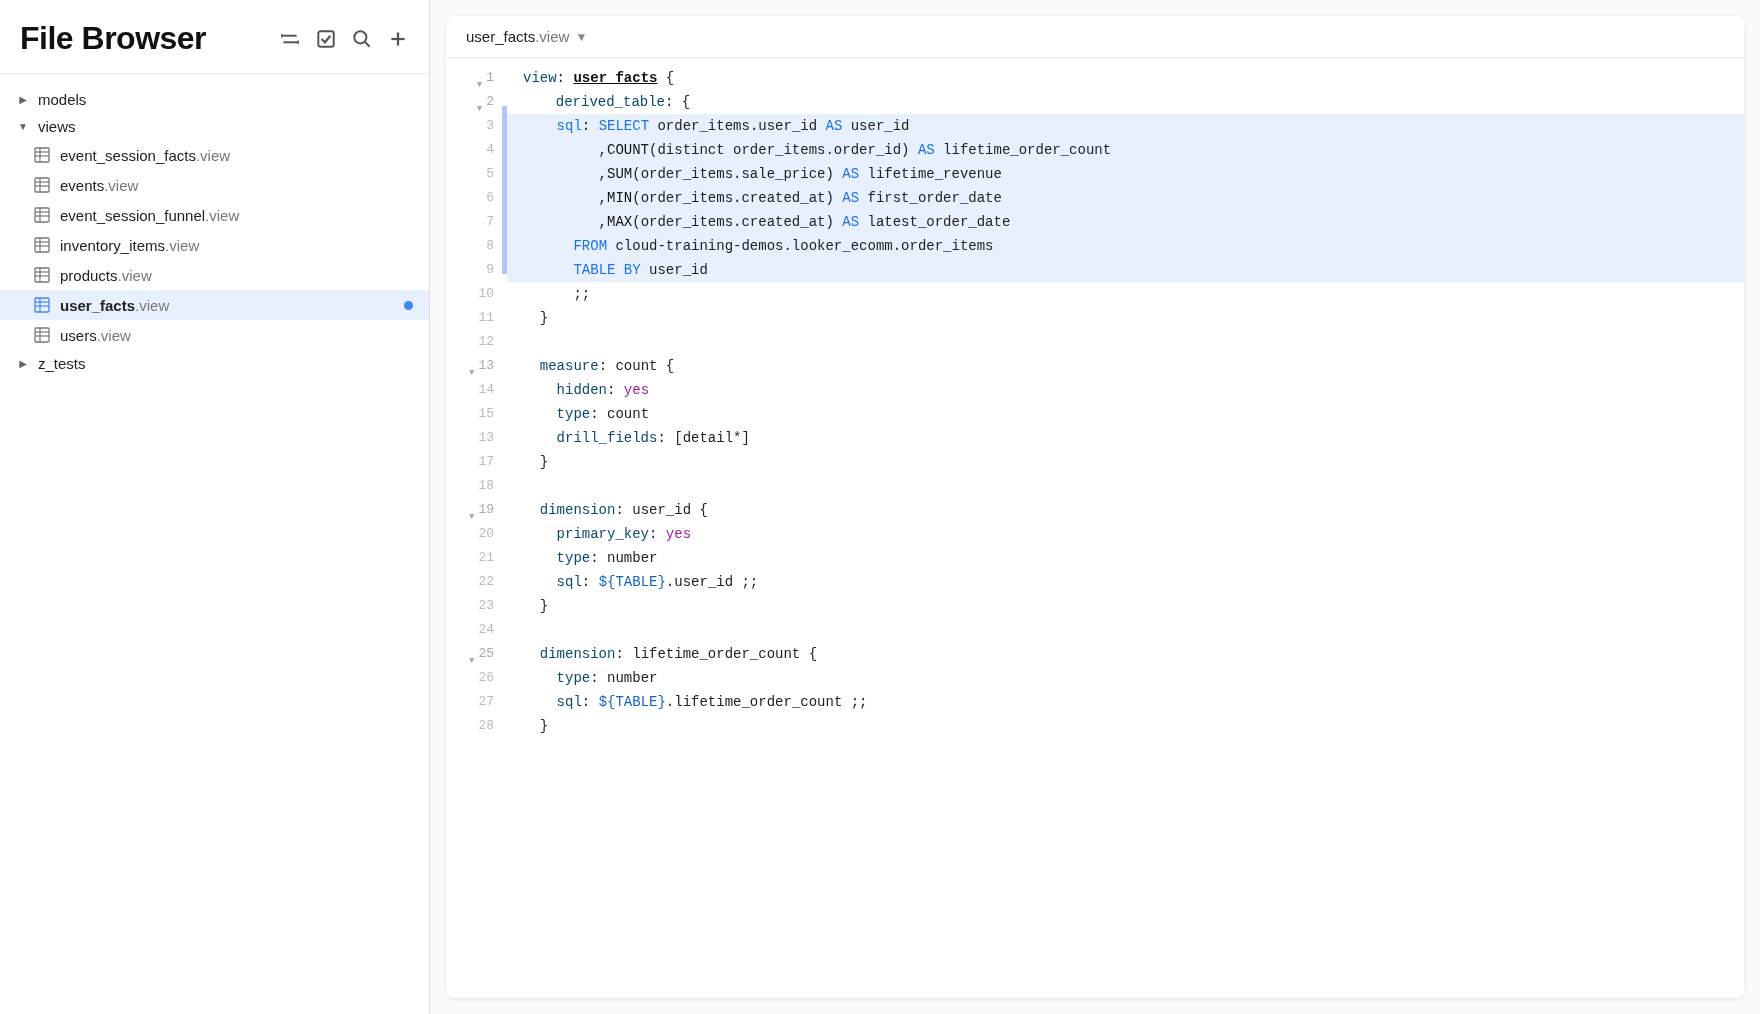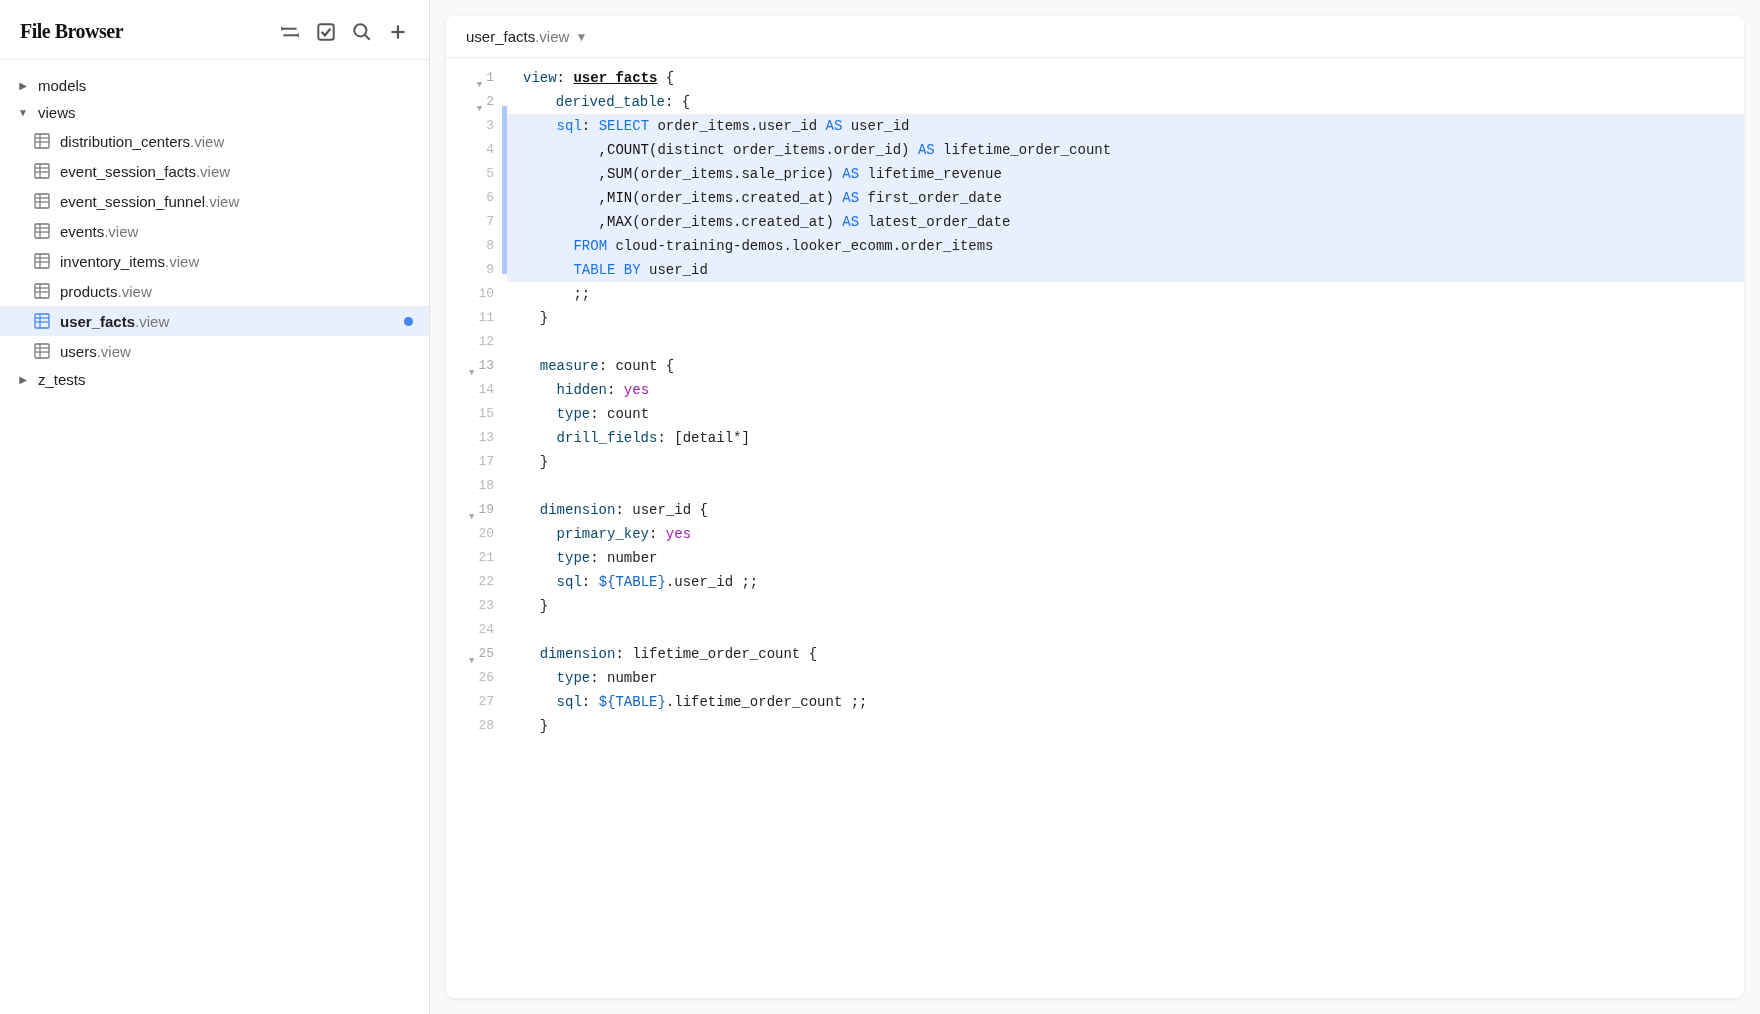--- a/index.html
+++ b/index.html
@@ -26,25 +26,24 @@
 
     .sidebar-header {
       display: flex;
       align-items: center;
       justify-content: space-between;
       padding: 20px 20px 16px 20px;
       border-bottom: 1px solid #ebebeb;
     }
 
     .sidebar-title {
-      font-size: 20px;
+      font-size: 32px;
       font-weight: 700;
       color: #111;
       letter-spacing: -0.5px;
-      font-family: Liberation Serif, serif;
     }
 
     .sidebar-actions {
       display: flex;
       gap: 14px;
       align-items: center;
     }
 
     .sidebar-actions svg {
       width: 20px;
@@ -266,66 +265,55 @@
     <div class="tree-item">
       <span class="chevron">▶</span>
       <span class="item-name">models</span>
     </div>
 
     <div class="tree-item">
       <span class="chevron">▼</span>
       <span class="item-name">views</span>
     </div>
 
+
     <div class="tree-item indent-1">
       <span class="item-icon">
         <svg width="16" height="16" viewBox="0 0 16 16" fill="none">
           <rect x="1" y="1" width="14" height="14" rx="1" stroke="#777" stroke-width="1.3" fill="none"></rect>
           <line x1="1" y1="5" x2="15" y2="5" stroke="#777" stroke-width="1.2"></line>
           <line x1="1" y1="9" x2="15" y2="9" stroke="#777" stroke-width="1.2"></line>
           <line x1="6" y1="1" x2="6" y2="15" stroke="#777" stroke-width="1.2"></line>
         </svg>
       </span>
-      <span class="item-name">distribution_centers<span class="ext">.view</span></span>
+      <span class="item-name">event_session_facts<span class="ext">.view</span></span>
     </div>
 
     <div class="tree-item indent-1">
       <span class="item-icon">
         <svg width="16" height="16" viewBox="0 0 16 16" fill="none">
           <rect x="1" y="1" width="14" height="14" rx="1" stroke="#777" stroke-width="1.3" fill="none"></rect>
           <line x1="1" y1="5" x2="15" y2="5" stroke="#777" stroke-width="1.2"></line>
           <line x1="1" y1="9" x2="15" y2="9" stroke="#777" stroke-width="1.2"></line>
           <line x1="6" y1="1" x2="6" y2="15" stroke="#777" stroke-width="1.2"></line>
         </svg>
       </span>
-      <span class="item-name">event_session_facts<span class="ext">.view</span></span>
+      <span class="item-name">events<span class="ext">.view</span></span>
     </div>
 
     <div class="tree-item indent-1">
       <span class="item-icon">
         <svg width="16" height="16" viewBox="0 0 16 16" fill="none">
           <rect x="1" y="1" width="14" height="14" rx="1" stroke="#777" stroke-width="1.3" fill="none"></rect>
           <line x1="1" y1="5" x2="15" y2="5" stroke="#777" stroke-width="1.2"></line>
           <line x1="1" y1="9" x2="15" y2="9" stroke="#777" stroke-width="1.2"></line>
           <line x1="6" y1="1" x2="6" y2="15" stroke="#777" stroke-width="1.2"></line>
         </svg>
       </span>
       <span class="item-name">event_session_funnel<span class="ext">.view</span></span>
-    </div>
-
-    <div class="tree-item indent-1">
-      <span class="item-icon">
-        <svg width="16" height="16" viewBox="0 0 16 16" fill="none">
-          <rect x="1" y="1" width="14" height="14" rx="1" stroke="#777" stroke-width="1.3" fill="none"></rect>
-          <line x1="1" y1="5" x2="15" y2="5" stroke="#777" stroke-width="1.2"></line>
-          <line x1="1" y1="9" x2="15" y2="9" stroke="#777" stroke-width="1.2"></line>
-          <line x1="6" y1="1" x2="6" y2="15" stroke="#777" stroke-width="1.2"></line>
-        </svg>
-      </span>
-      <span class="item-name">events<span class="ext">.view</span></span>
     </div>
 
     <div class="tree-item indent-1">
       <span class="item-icon">
         <svg width="16" height="16" viewBox="0 0 16 16" fill="none">
           <rect x="1" y="1" width="14" height="14" rx="1" stroke="#777" stroke-width="1.3" fill="none"></rect>
           <line x1="1" y1="5" x2="15" y2="5" stroke="#777" stroke-width="1.2"></line>
           <line x1="1" y1="9" x2="15" y2="9" stroke="#777" stroke-width="1.2"></line>
           <line x1="6" y1="1" x2="6" y2="15" stroke="#777" stroke-width="1.2"></line>
         </svg>

